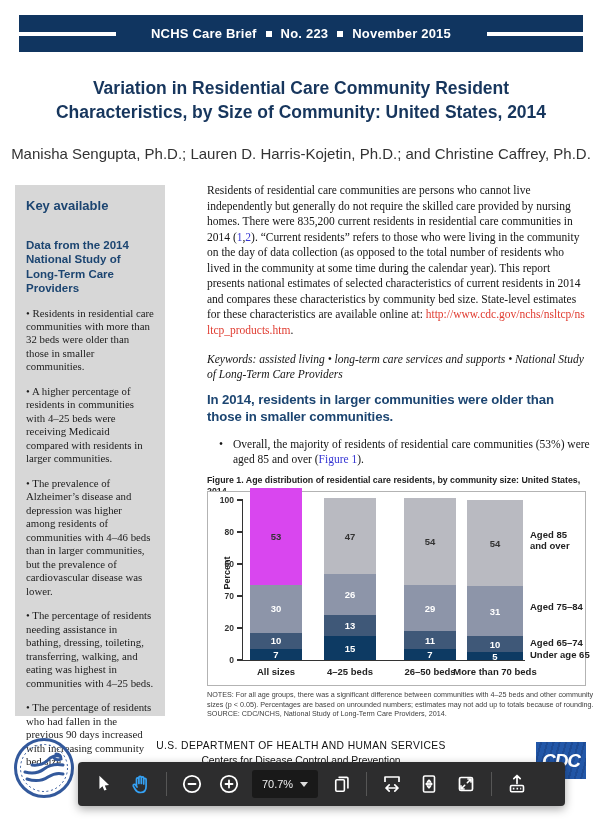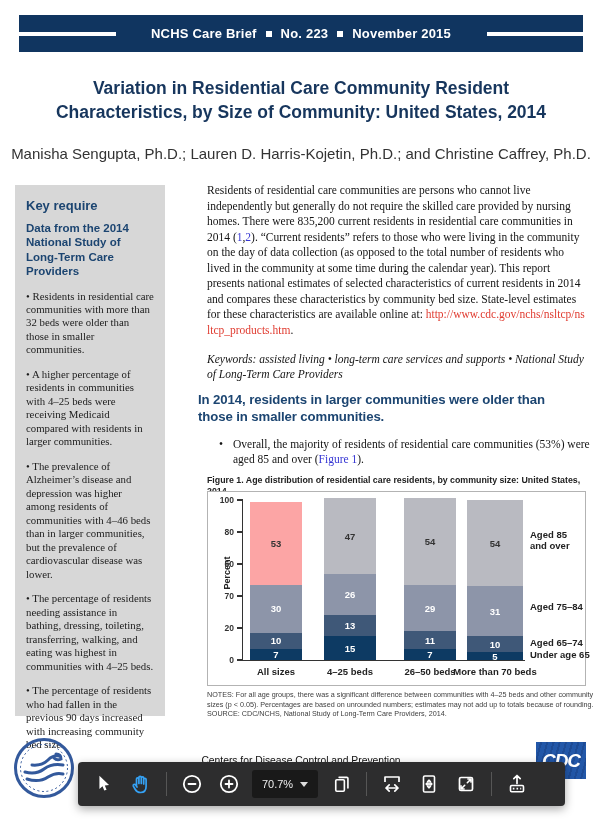--- a/index.html
+++ b/index.html
@@ -14,31 +14,31 @@
   .bline.l{left:0;width:97px}.bline.r{right:0;width:96px}
   
   .title{position:absolute;top:76px;left:0;width:602px;margin:0;text-align:center;
          font-size:17.5px;line-height:1.38;font-weight:bold;color:#17365d;}
   .authors{position:absolute;top:145px;left:0;width:602px;text-align:center;
            font-size:15px;color:#333;}
   
   .sidebar{position:absolute;left:15px;top:185px;width:150px;height:531px;background:#d7d7d7;
            box-sizing:border-box;padding:13px 11px;}
   .kf-h{font-weight:bold;font-size:13px;color:#1c4571;}
-  .kf-sub{font-weight:bold;font-size:11.5px;line-height:1.25;color:#1c4571;margin-top:8px;}
+  .kf-sub{font-weight:bold;font-size:11.5px;line-height:1.25;color:#1c4571;margin-top:25px;}
   .kf-b{font-family:"Liberation Serif",serif;font-size:10.8px;line-height:1.25;color:#1c1c1c;
         margin:11px 0 0 0;}
   .intro{position:absolute;top:183px;left:207px;width:380px;margin:0;
          font-family:"Liberation Serif",serif;font-size:11.5px;line-height:1.35;color:#141414;}
   .blue{color:#3535d3;text-decoration:none;cursor:pointer;}
   .url{color:#e03c31;word-break:break-all;text-decoration:none;cursor:pointer;}
   .keywords{position:absolute;top:352px;left:207px;width:378px;margin:0;
             font-family:"Liberation Serif",serif;font-style:italic;font-size:11.5px;
             line-height:1.3;color:#141414;}
-  .sec-h{position:absolute;top:392px;left:198px;width:384px;margin:0;
+  .sec-h{position:absolute;top:392px;left:207px;width:384px;margin:0;
          font-size:13.2px;line-height:1.28;font-weight:bold;color:#1c4571;letter-spacing:-.1px;}
   .sec-b{position:absolute;top:437px;left:219px;width:364px;margin:0;padding-left:14px;
          font-family:"Liberation Serif",serif;font-size:11.5px;line-height:1.32;color:#141414;}
   .bm{position:absolute;left:0;top:0;}
   .fig-cap{position:absolute;top:475px;left:207px;width:380px;
            font-weight:bold;font-size:8.8px;line-height:1.2;color:#222;}
   
   .fig-box{position:absolute;top:491px;left:207px;width:377px;height:193px;
            border:1px solid #b3b3b3;background:#fff;}
   .plot{position:absolute;left:34px;top:8px;width:282px;height:160px;
@@ -97,21 +97,21 @@
       <span>No. 223</span>
       <span class="sq"></span>
       <span>November 2015</span>
     </div>
   </div>
 
   <h1 class="title"><span>Variation in Residential Care Community Resident</span><br><span>Characteristics, by Size of Community: United States, 2014</span></h1>
   <div class="authors">Manisha Sengupta, Ph.D.; Lauren D. Harris-Kojetin, Ph.D.; and Christine Caffrey, Ph.D.</div>
 
   <aside class="sidebar">
-    <div class="kf-h">Key require</div>
+    <div class="kf-h">Key available</div>
     <div class="kf-sub">Data from the 2014 National Study of Long-Term Care Providers</div>
     <p class="kf-b">•  Residents in residential care communities with more than 32 beds were older than those in smaller communities.</p>
     <p class="kf-b">•  A higher percentage of residents in communities with 4–25 beds were receiving Medicaid compared with residents in larger communities.</p>
     <p class="kf-b">•  The prevalence of Alzheimer’s disease and depression was higher among residents of communities with 4–46 beds than in larger communities, but the prevalence of cardiovascular disease was lower.</p>
     <p class="kf-b">•  The percentage of residents needing assistance in bathing, dressing, toileting, transferring, walking, and eating was highest in communities with 4–25 beds.</p>
     <p class="kf-b">•  The percentage of residents who had fallen in the previous 90 days increased with increasing community bed size.</p>
   </aside>
 
   <p class="intro"><span>Residents of residential care communities are persons who cannot live independently but generally do not require the skilled care provided by nursing homes. There were 835,200 current residents in residential care communities in 2014 (</span><a class="blue">1</a><span>,</span><a class="blue">2</a><span>). “Current residents” refers to those who were living in the community on the day of data collection (as opposed to the total number of residents who lived in the community at some time during the calendar year). This report presents national estimates of selected characteristics of current residents in 2014 and compares these characteristics by community bed size. State-level estimates for these characteristics are available online at: </span><a class="url">http://www.cdc.gov/nchs/nsltcp/nsltcp_products.htm</a><span>.</span></p>
 
@@ -135,21 +135,21 @@
         <div class="tick" style="bottom: 95.3px;"></div>
         <div class="ticklab" style="bottom: 91px;">60</div>
         <div class="tick" style="bottom: 127.3px;"></div>
         <div class="ticklab" style="bottom: 123px;">80</div>
         <div class="tick" style="bottom: 159.3px;"></div>
         <div class="ticklab" style="bottom: 155px;">100</div>
         <div class="bar" style="left: 7px; width: 52px;">
           <div class="seg" style="height: 11.2px; background: rgb(13, 58, 99); color: rgb(255, 255, 255);">7</div>
           <div class="seg" style="height: 16px; background: rgb(63, 88, 120); color: rgb(255, 255, 255);">10</div>
           <div class="seg" style="height: 48px; background: rgb(141, 149, 169); color: rgb(255, 255, 255);">30</div>
-          <div class="seg" style="height: 83px; background: #fca5a5; color: rgb(51, 51, 51);">53</div>
+          <div class="seg" style="height: 97px; background: #d946ef; color: rgb(51, 51, 51);">53</div>
         </div>
         <div class="cat" style="left: 33px;">All sizes</div>
         <div class="bar" style="left: 81px; width: 52px;">
           <div class="seg" style="height: 24px; background: rgb(13, 58, 99); color: rgb(255, 255, 255);">15</div>
           <div class="seg" style="height: 20.8px; background: rgb(63, 88, 120); color: rgb(255, 255, 255);">13</div>
           <div class="seg" style="height: 41.6px; background: rgb(141, 149, 169); color: rgb(255, 255, 255);">26</div>
           <div class="seg" style="height: 75.2px; background: rgb(185, 186, 193); color: rgb(51, 51, 51);">47</div>
         </div>
         <div class="cat" style="left: 107px;">4–25 beds</div>
         <div class="bar" style="left: 161px; width: 52px;">
@@ -180,20 +180,21 @@
       <circle cx="32" cy="32" r="28.5" fill="none" stroke="#33599c" stroke-width="3"></circle>
       <circle cx="32" cy="32" r="23.5" fill="none" stroke="#33599c" stroke-width="1" stroke-dasharray="2 2.6"></circle>
       <g fill="none" stroke="#33599c" stroke-width="3" stroke-linecap="round">
         <path d="M13 36 q11 3 19-3 q8-6 19-4"></path>
         <path d="M15 43 q12 4 21-2 q8-5 15-3"></path>
         <path d="M20 29 q10 1 16-5 q5-5 11-4"></path>
         <path d="M44 18 q5 0 5 5 q-4 2 -7-1"></path>
       </g>
     </svg>
   </div>
+  <div class="dept">U.S. DEPARTMENT OF HEALTH AND HUMAN SERVICES</div>
   <div class="agency">Centers for Disease Control and Prevention</div>
   <div class="cdclogo">
       <span>CDC</span>
     </div>
 
   <div class="toolbar">
     <div class="tbtn">
       <svg width="22" height="22" viewBox="0 0 24 24">
         <path fill="#fff" d="M7 3 v14.5 l3.4-3.1 1.9 4.8 2.5-1 -1.9-4.7 4.6-.4 Z"></path>
       </svg>

